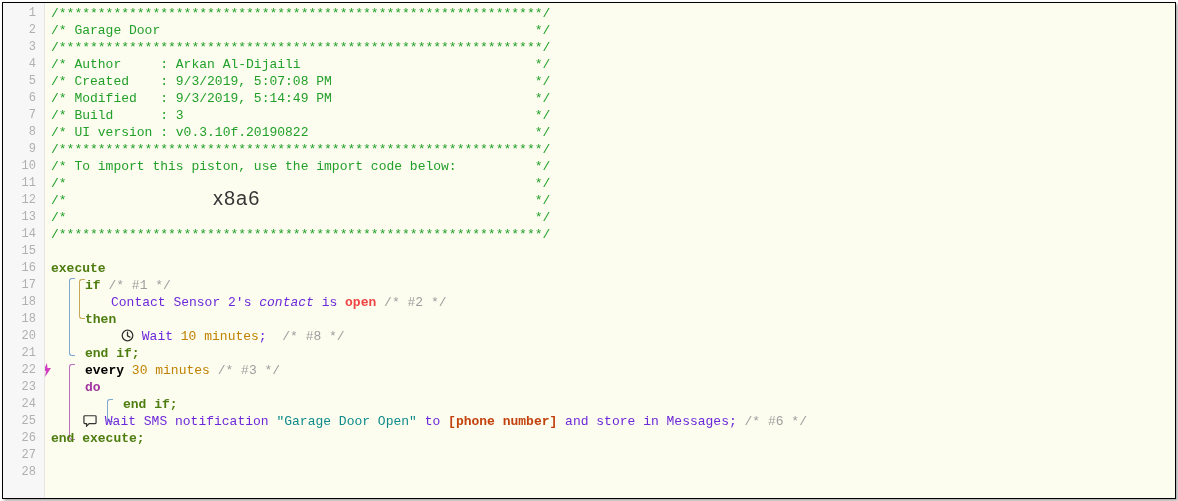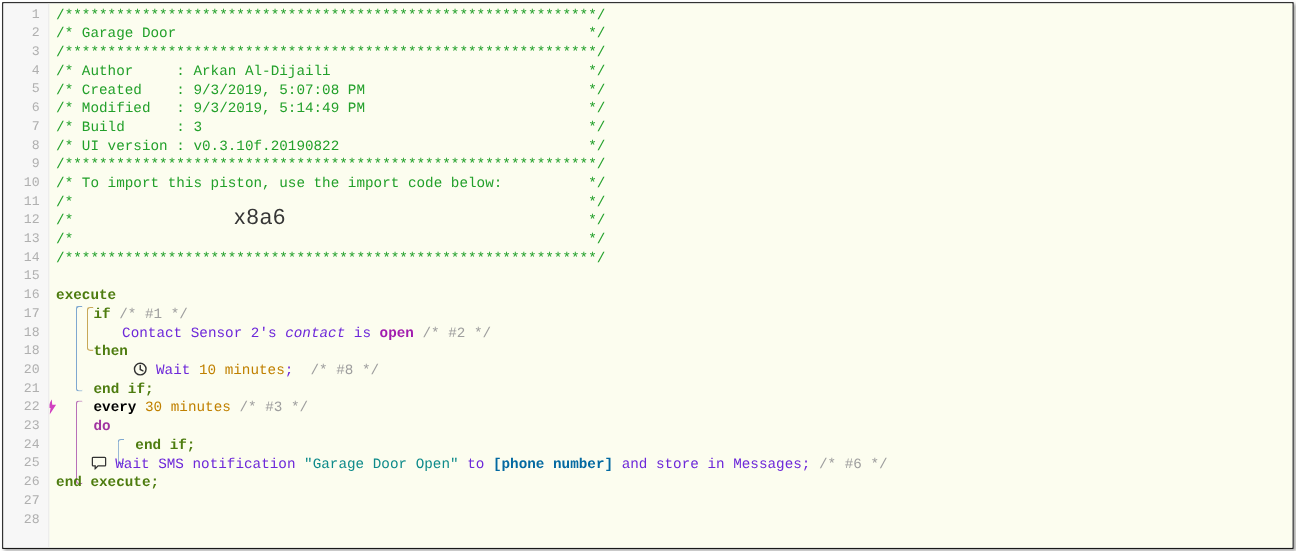--- a/index.html
+++ b/index.html
@@ -46,22 +46,22 @@
   .line {
     height: 17px;
     line-height: 17px;
     white-space: pre;
     position: relative;
   }
   .cm { color: #22a02a; } 
   .kw { color: #4d7c0f; font-weight: bold; } 
   .num { color: #c08000; } 
   .str { color: #0d8a8a; } 
-  .red { color: #a21caf; font-weight: bold; }
-  .phone { color: #0369a1; font-weight: bold; }
+  .red { color: #ef4444; font-weight: bold; }
+  .phone { color: #c2410c; font-weight: bold; }
   .txt { color: #6d28d9; }
   .cm2 { color: #9e9e9e; } 
   .it { font-style: italic; }
   
   .brk {
     position: absolute;
     border-left: 1.5px solid;
     border-top: 1.5px solid;
     border-bottom: 1.5px solid;
     border-right: none;

